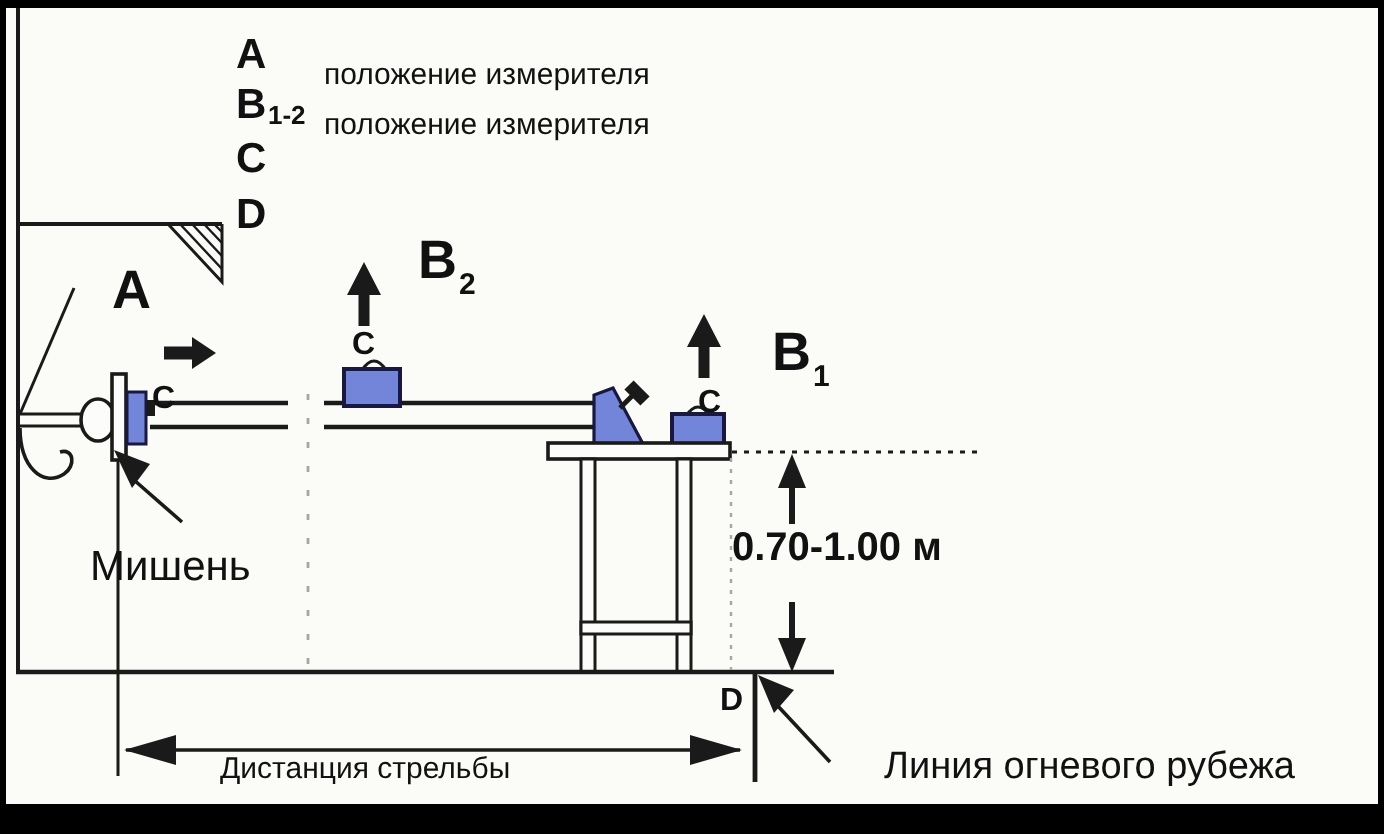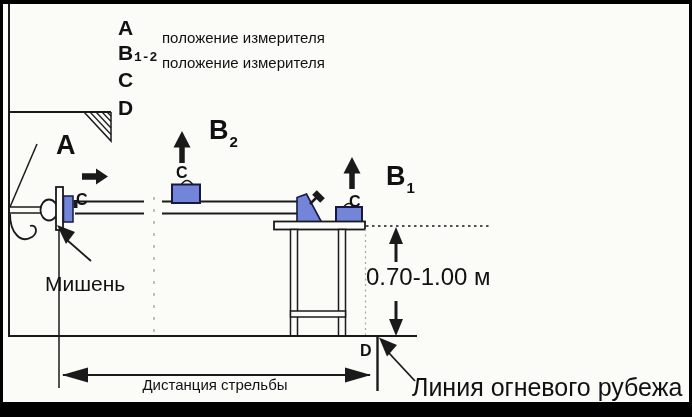--- a/index.html
+++ b/index.html
@@ -13,31 +13,31 @@
   .ln{stroke:#1a1a1a;}
   .gray{stroke:#a6a6a6;}
   .solid{fill:#1a1a1a;stroke:none;}
   .whitefill{fill:#fcfcfa;stroke:#1a1a1a;}
   .device-fill{stroke:#181840;}
   .frame{fill:#000;stroke:none;}
   .txt{position:absolute;white-space:nowrap;}
   
   .legend-row{position:absolute;left:0;top:0;width:560px;height:26px;}
   .lkey{position:absolute;left:118px;top:0;font-weight:bold;font-size:21px;}
-  .lsub{position:absolute;left:134px;top:9px;font-weight:bold;font-size:13px;font-family:Liberation Mono, monospace;}
+  .lsub{position:absolute;left:134px;top:9px;font-weight:bold;font-size:13px;}
   .ltext{position:absolute;left:162px;top:13px;font-size:15px;}
   
   .poslabel{font-weight:bold;font-size:27px;}
   .possub{font-weight:bold;font-size:15px;position:relative;top:8px;left:1px;}
   .clabel{font-weight:600;font-size:16px;}
   .target-label{font-size:21px;margin-top:21px;}
-  .height-label{font-weight:normal;font-size:24px;}
+  .height-label{font-weight:bold;font-size:20px;}
   .dlabel{font-weight:bold;font-size:16px;}
-  .dist-label{font-size:15px;width:210px;text-align:center;}
-  .firing-label{font-size:25px;}
+  .dist-label{font-size:15px;width:210px;text-align:left;}
+  .firing-label{font-size:19px;margin-left:30px;}
 </style>
 </head>
 <body>
 
 <div id="stage">
 
   <svg id="diagram" viewBox="0 0 692 417" xmlns="http://www.w3.org/2000/svg">
 
     <g>
       <line class="ln" x1="9" y1="4" x2="9" y2="337" stroke-width="2"></line>

